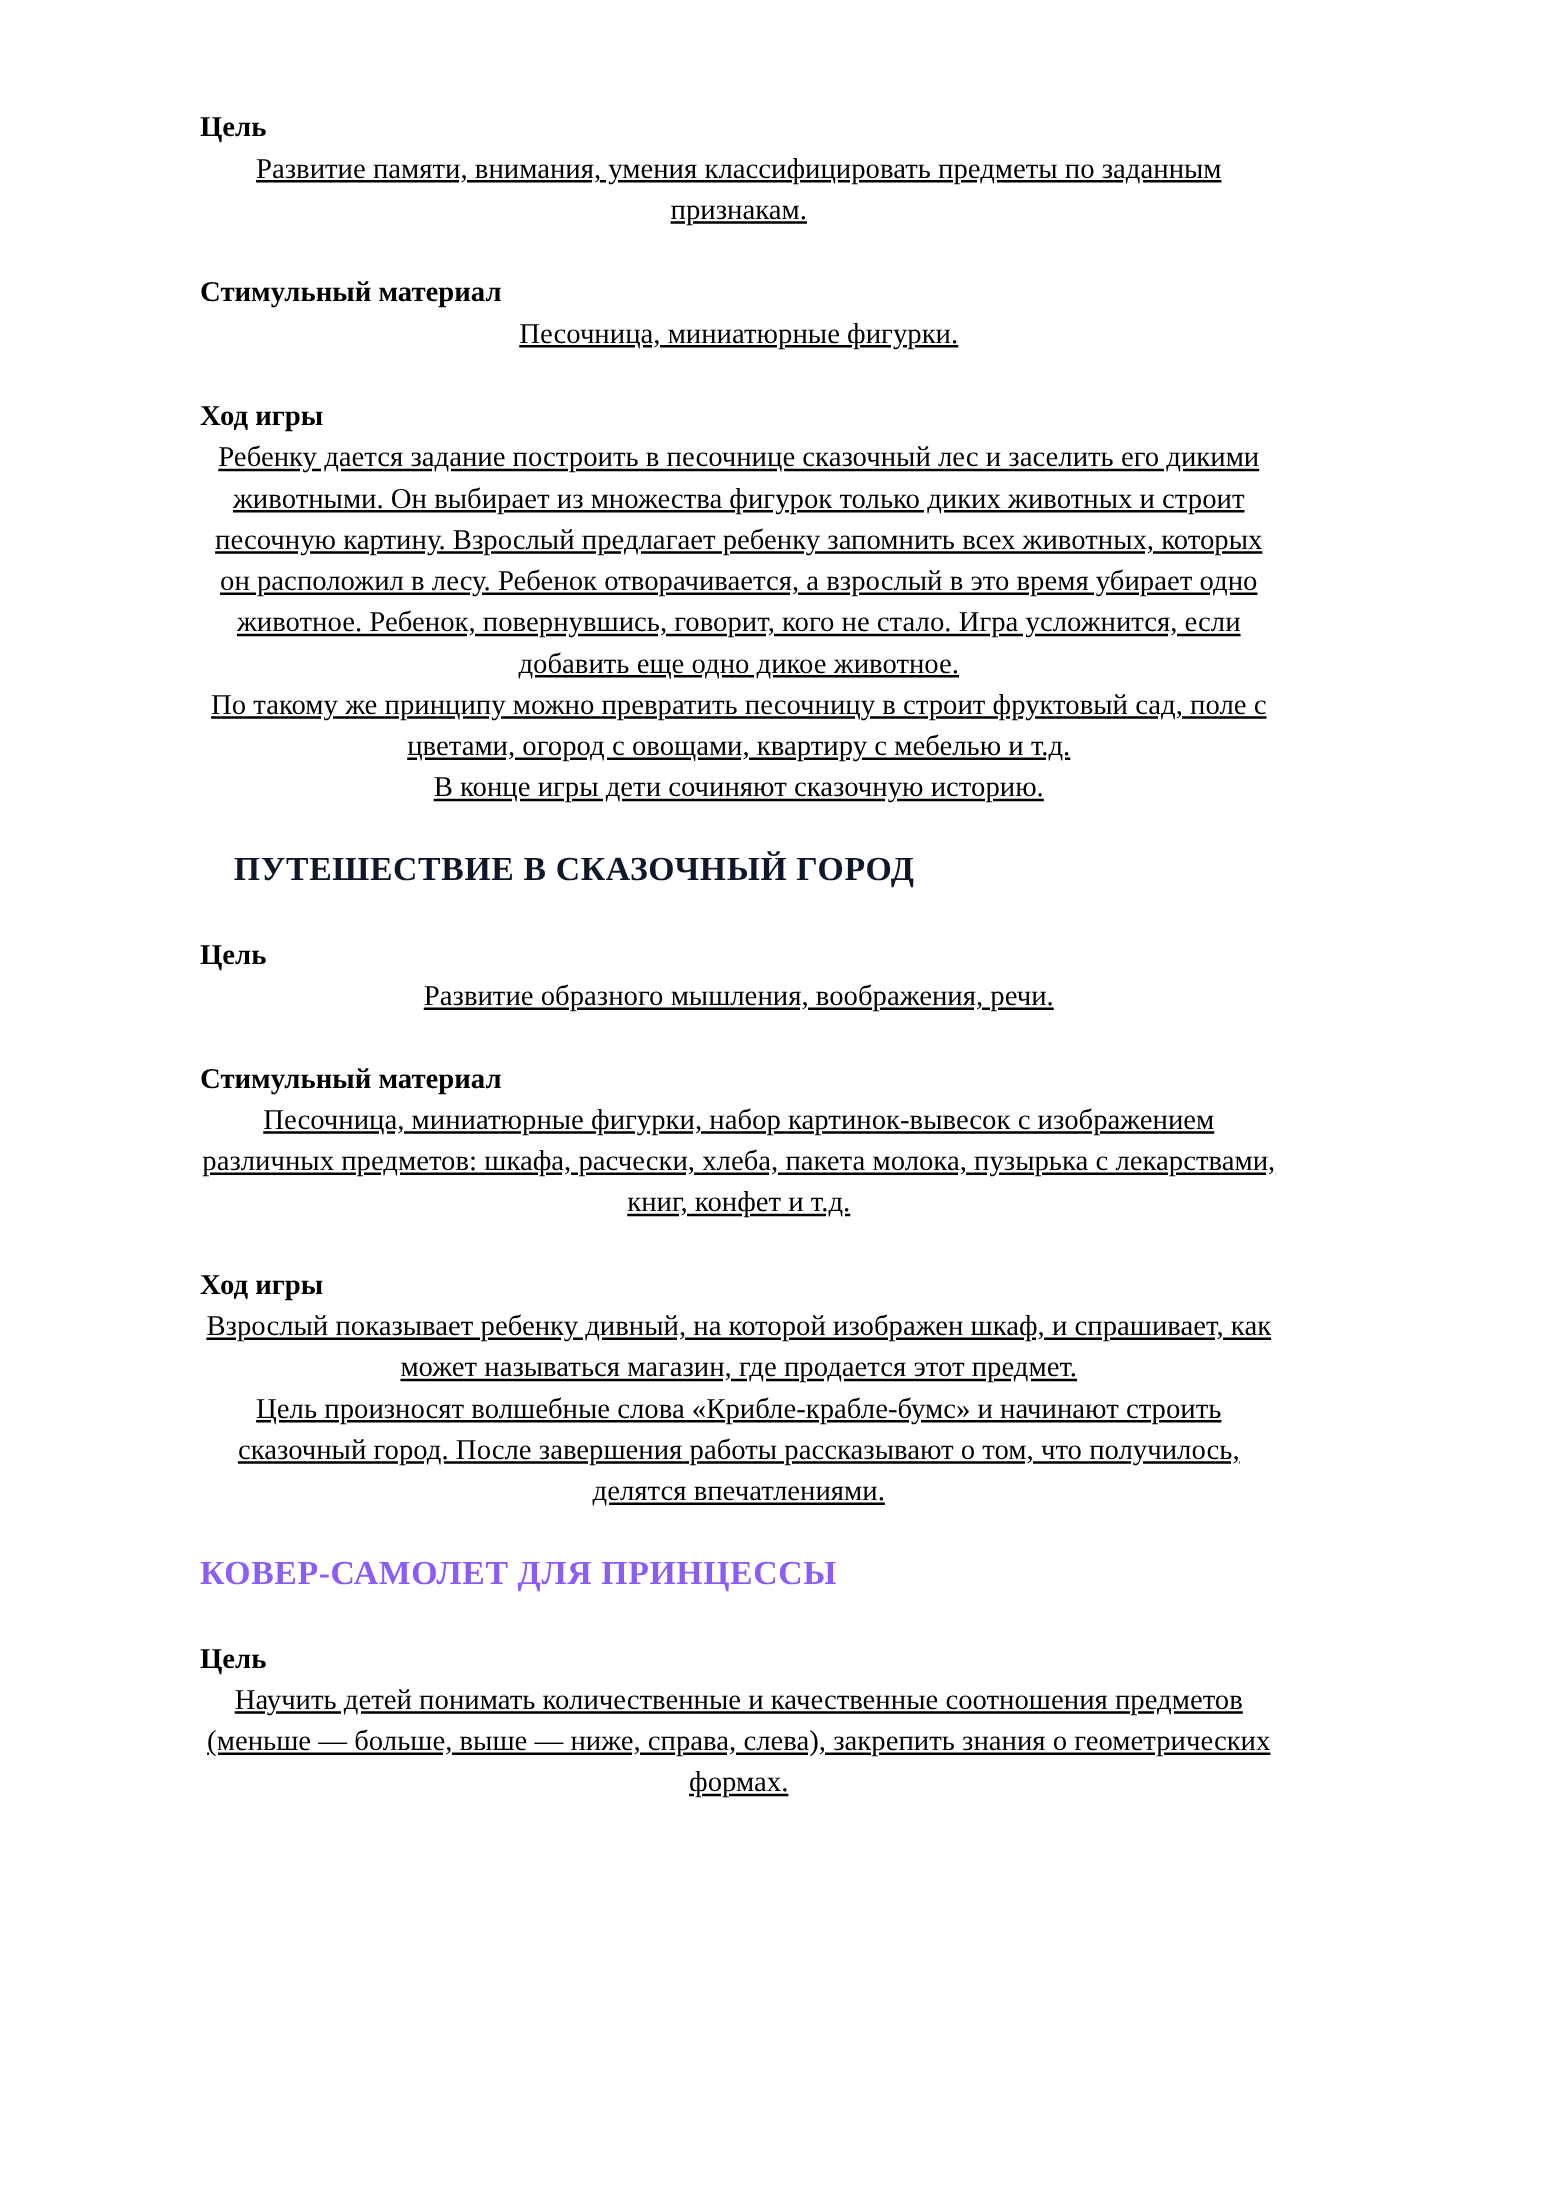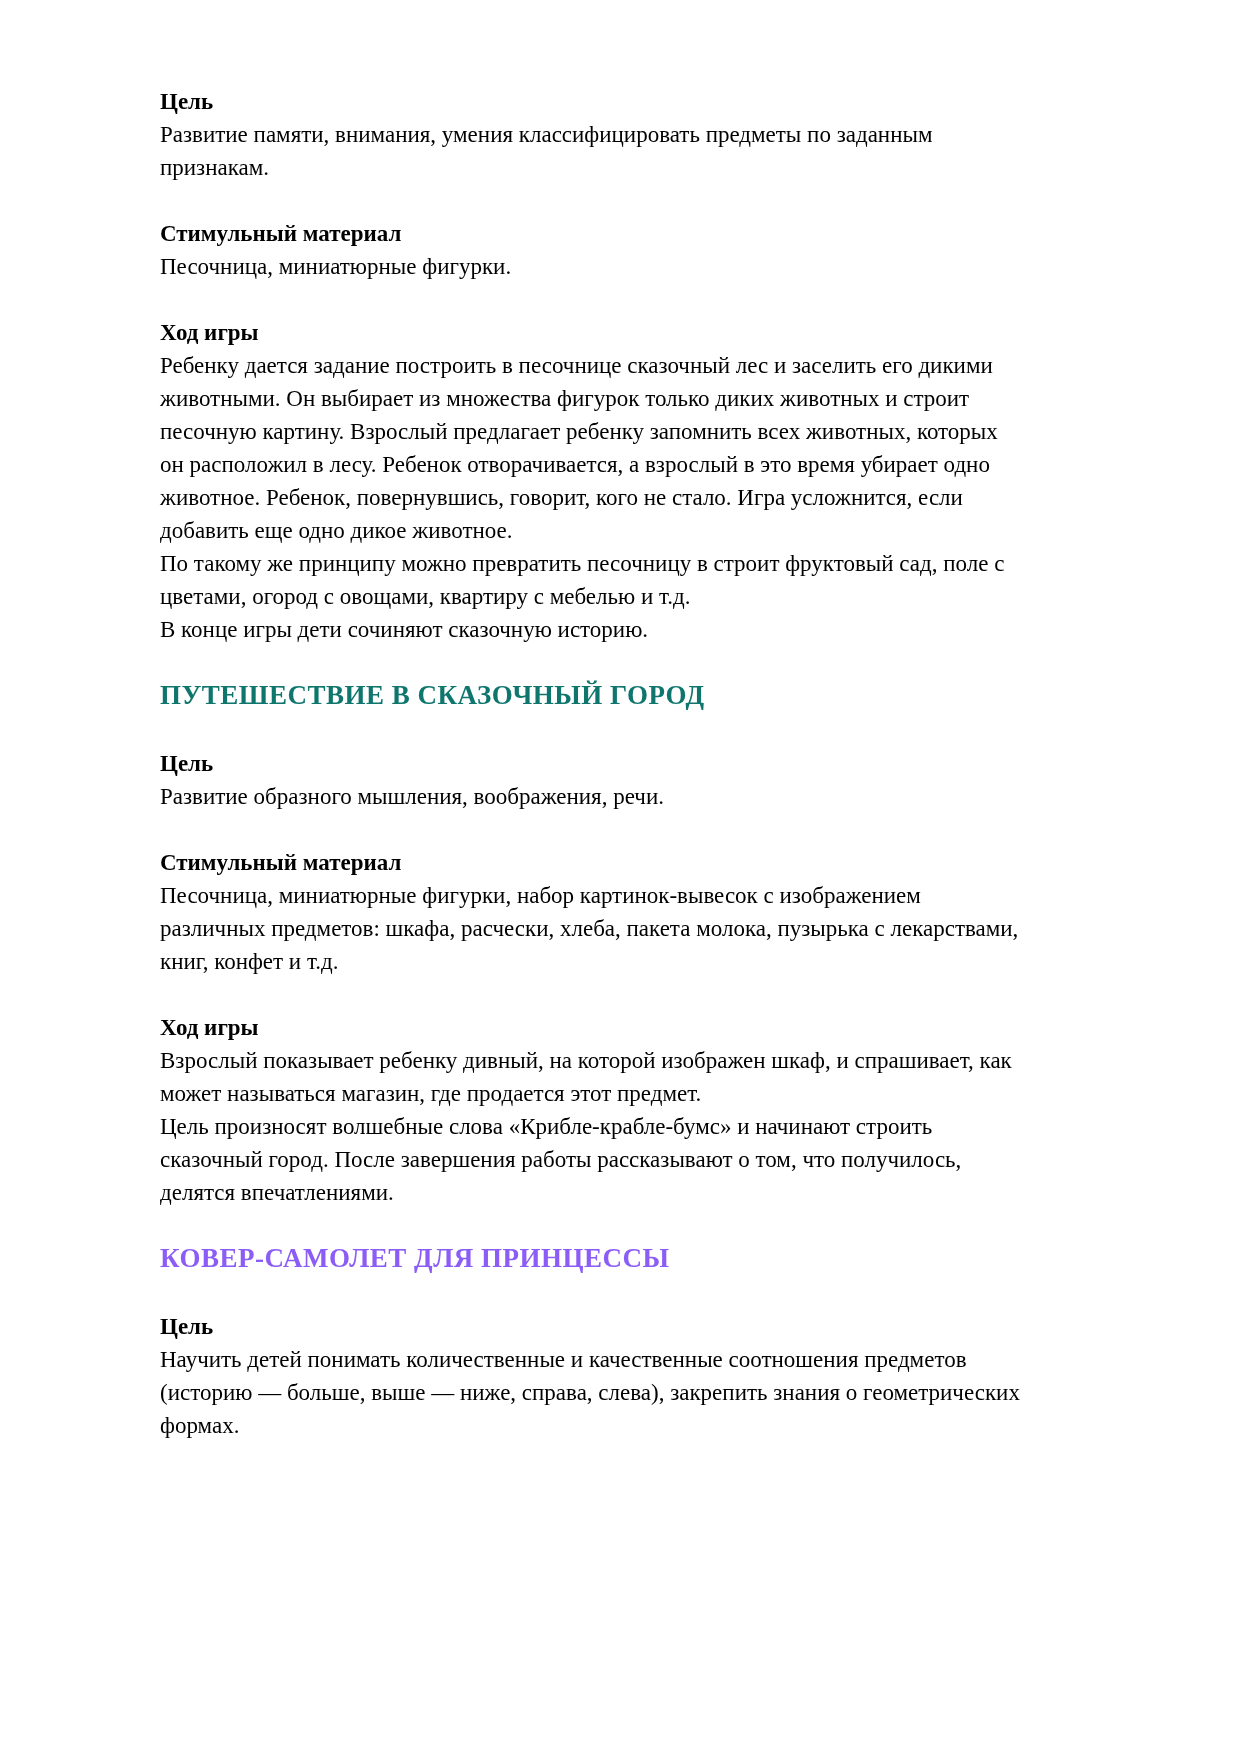--- a/index.html
+++ b/index.html
@@ -17,21 +17,22 @@
     box-sizing: border-box;
     width: 1240px;
     min-height: 1754px;
     padding: 85px 218px 60px 160px;
     background: #ffffff;
   }
   .para {
     font-size: 23px;
     line-height: 33px;
     margin: 0;
-    text-align: left;
+    text-align: center;
+    text-decoration: underline;
   }
   .label {
     font-size: 23px;
     line-height: 33px;
     font-weight: bold;
     margin: 33px 0 0 0;
   }
   .game-heading {
     font-size: 27px;
     line-height: 38px;
@@ -49,24 +50,24 @@
 
 <div class="page" id="document-page">
     <h2 class="label">Цель</h2>
     <p class="para">Развитие памяти, внимания, умения классифицировать предметы по заданным признакам.</p>
     <h2 class="label">Стимульный материал</h2>
     <p class="para">Песочница, миниатюрные фигурки.</p>
     <h2 class="label">Ход игры</h2>
     <p class="para">Ребенку дается задание построить в песочнице сказочный лес и заселить его дикими животными. Он выбирает из множества фигурок только диких животных и строит песочную картину. Взрослый предлагает ребенку запомнить всех животных, которых он расположил в лесу. Ребенок отворачивается, а взрослый в это время убирает одно животное. Ребенок, повернувшись, говорит, кого не стало. Игра усложнится, если добавить еще одно дикое животное.</p>
     <p class="para">По такому же принципу можно превратить песочницу в строит фруктовый сад, поле с цветами, огород с овощами, квартиру с мебелью и т.д.</p>
     <p class="para">В конце игры дети сочиняют сказочную историю.</p>
-    <h1 class="game-heading" style="color: #0f766e;">ПУТЕШЕСТВИЕ В СКАЗОЧНЫЙ ГОРОД</h1>
+    <h1 class="game-heading" style="color: #0f172a; margin-left: 27px;">ПУТЕШЕСТВИЕ В СКАЗОЧНЫЙ ГОРОД</h1>
     <h2 class="label">Цель</h2>
     <p class="para">Развитие образного мышления, воображения, речи.</p>
     <h2 class="label">Стимульный материал</h2>
     <p class="para">Песочница, миниатюрные фигурки, набор картинок-вывесок с изображением различных предметов: шкафа, расчески, хлеба, пакета молока, пузырька с лекарствами, книг, конфет и т.д.</p>
     <h2 class="label">Ход игры</h2>
     <p class="para">Взрослый показывает ребенку дивный, на которой изображен шкаф, и спрашивает, как может называться магазин, где продается этот предмет.</p>
     <p class="para">Цель произносят волшебные слова «Крибле-крабле-бумс» и начинают строить сказочный город. После завершения работы рассказывают о том, что получилось, делятся впечатлениями.</p>
     <h1 class="game-heading" style="color: #8b5cf6;">КОВЕР-САМОЛЕТ ДЛЯ ПРИНЦЕССЫ</h1>
     <h2 class="label">Цель</h2>
-    <p class="para">Научить детей понимать количественные и качественные соотношения предметов (историю — больше, выше — ниже, справа, слева), закрепить знания о геометрических формах.</p>
+    <p class="para">Научить детей понимать количественные и качественные соотношения предметов (меньше — больше, выше — ниже, справа, слева), закрепить знания о геометрических формах.</p>
   </div>
 
 </body></html>

